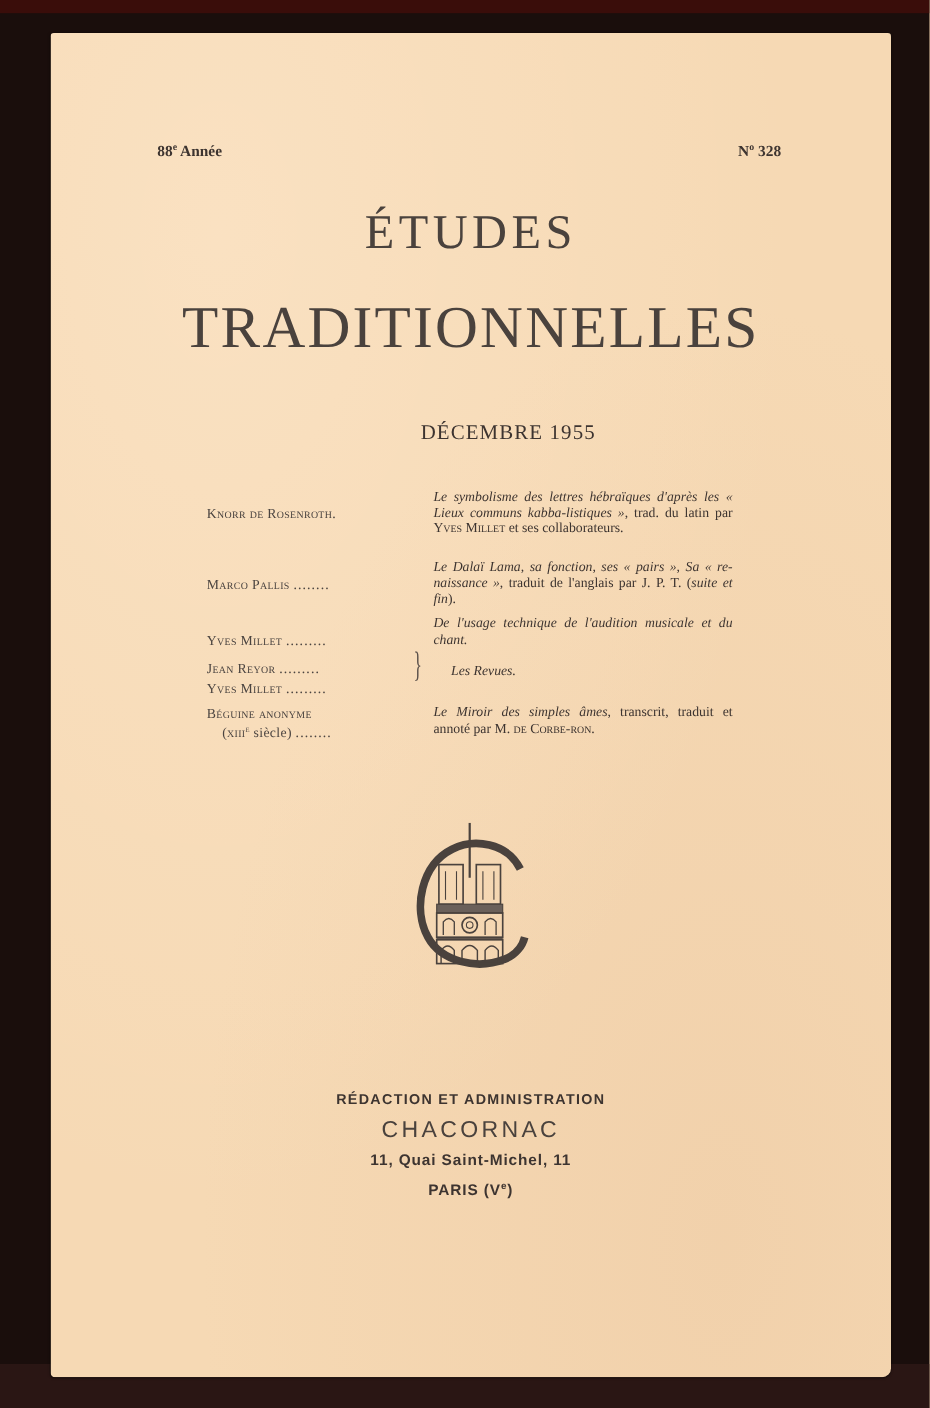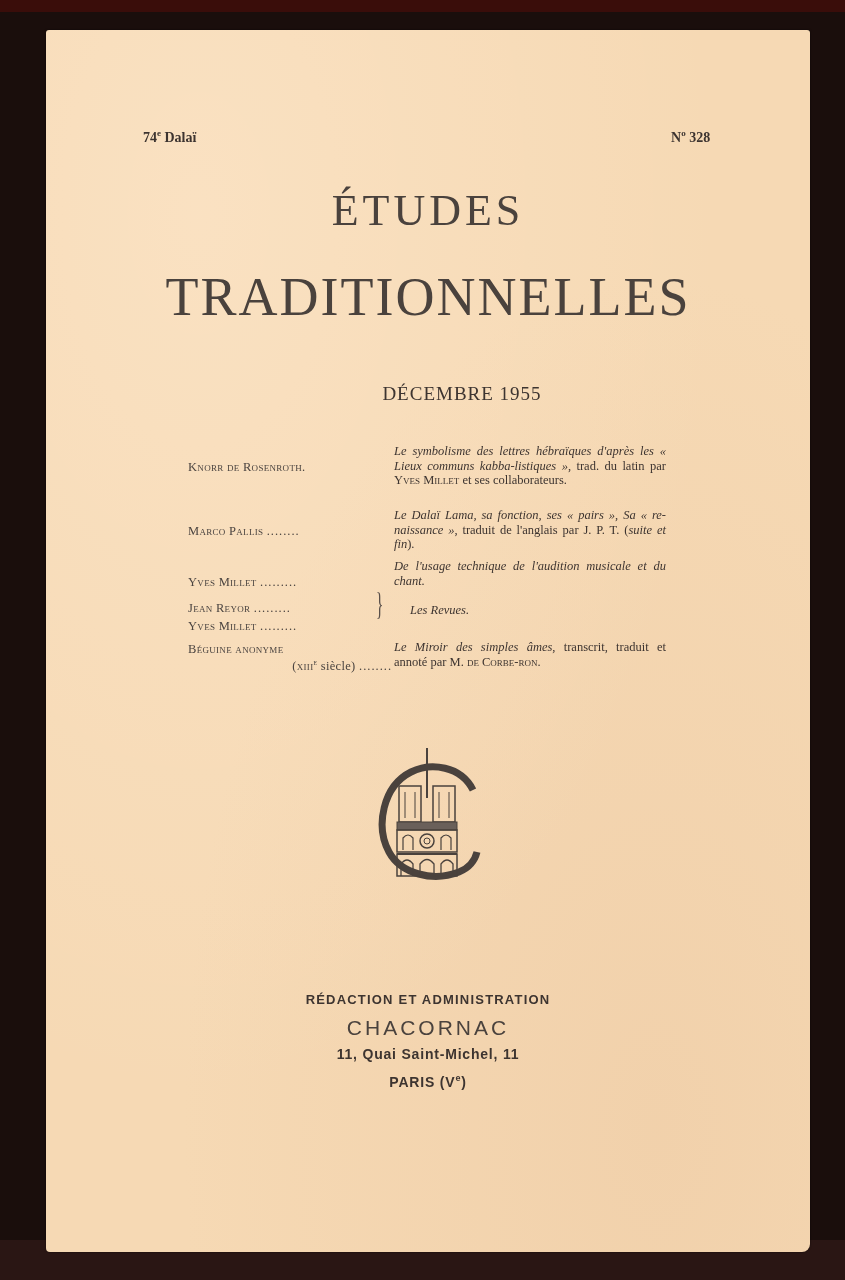--- a/index.html
+++ b/index.html
@@ -78,21 +78,21 @@
     .f4 sup { font-size: 9px; }
   </style>
 </head>
 <body>
 
 <div class="backdrop-top"></div>
 <div class="backdrop-bottom"></div>
 
 <div class="page">
 
-  <div class="abs year"><span>74</span><sup>e</sup> <span>Dalaï</span></div>
+  <div class="abs year"><span>88</span><sup>e</sup> <span>Année</span></div>
   <div class="abs issue"><span>N</span><sup>o</sup> <span>328</span></div>
 
   <div class="abs title1">ÉTUDES</div>
   <div class="abs title2">TRADITIONNELLES</div>
 
   <div class="abs month">DÉCEMBRE 1955</div>
 
   <div class="abs toc">
 
     <div class="toc-row" style="top:0px;">
@@ -120,21 +120,21 @@
       <div class="author"><span>Jean Reyor</span> <span class="dots">.........</span></div>
       <div class="author" style="top:18px;"><span>Yves Millet</span> <span class="dots">.........</span></div>
       <div class="brace" style="top:3px;">}</div>
       <div class="work" style="top:18px;margin-left:16px;">
         <i>Les Revues.</i>
       </div>
     </div>
 
     <div class="toc-row" style="top:182px;">
       <div class="author">Béguine anonyme</div>
-      <div class="author" style="top:14px; left:14px;text-align:right;"><span style="font-variant:small-caps;">(xiii</span><sup style="font-size:8px;">e</sup><span style="font-variant:normal;"> siècle)</span> <span class="dots">........</span></div>
+      <div class="author" style="top:14px; left:14px;"><span style="font-variant:small-caps;">(xiii</span><sup style="font-size:8px;">e</sup><span style="font-variant:normal;"> siècle)</span> <span class="dots">........</span></div>
       <div class="work" style="top:14px;">
         <i>Le Miroir des simples âmes</i><span>, transcrit, traduit et annoté par M. </span><span class="sc">de Corbe-ron</span><span>.</span>
       </div>
     </div>
   </div>
 
   <div class="abs logo">
     <svg width="130" height="140" viewBox="0 0 130 140">
 
       <path d="M112 42 C 100 18, 70 14, 50 24 C 22 38, 14 78, 28 104 C 40 126, 72 134, 98 124 C 108 120, 114 112, 116 104" fill="none" stroke="#4a423d" stroke-width="7" stroke-linecap="butt"></path>

